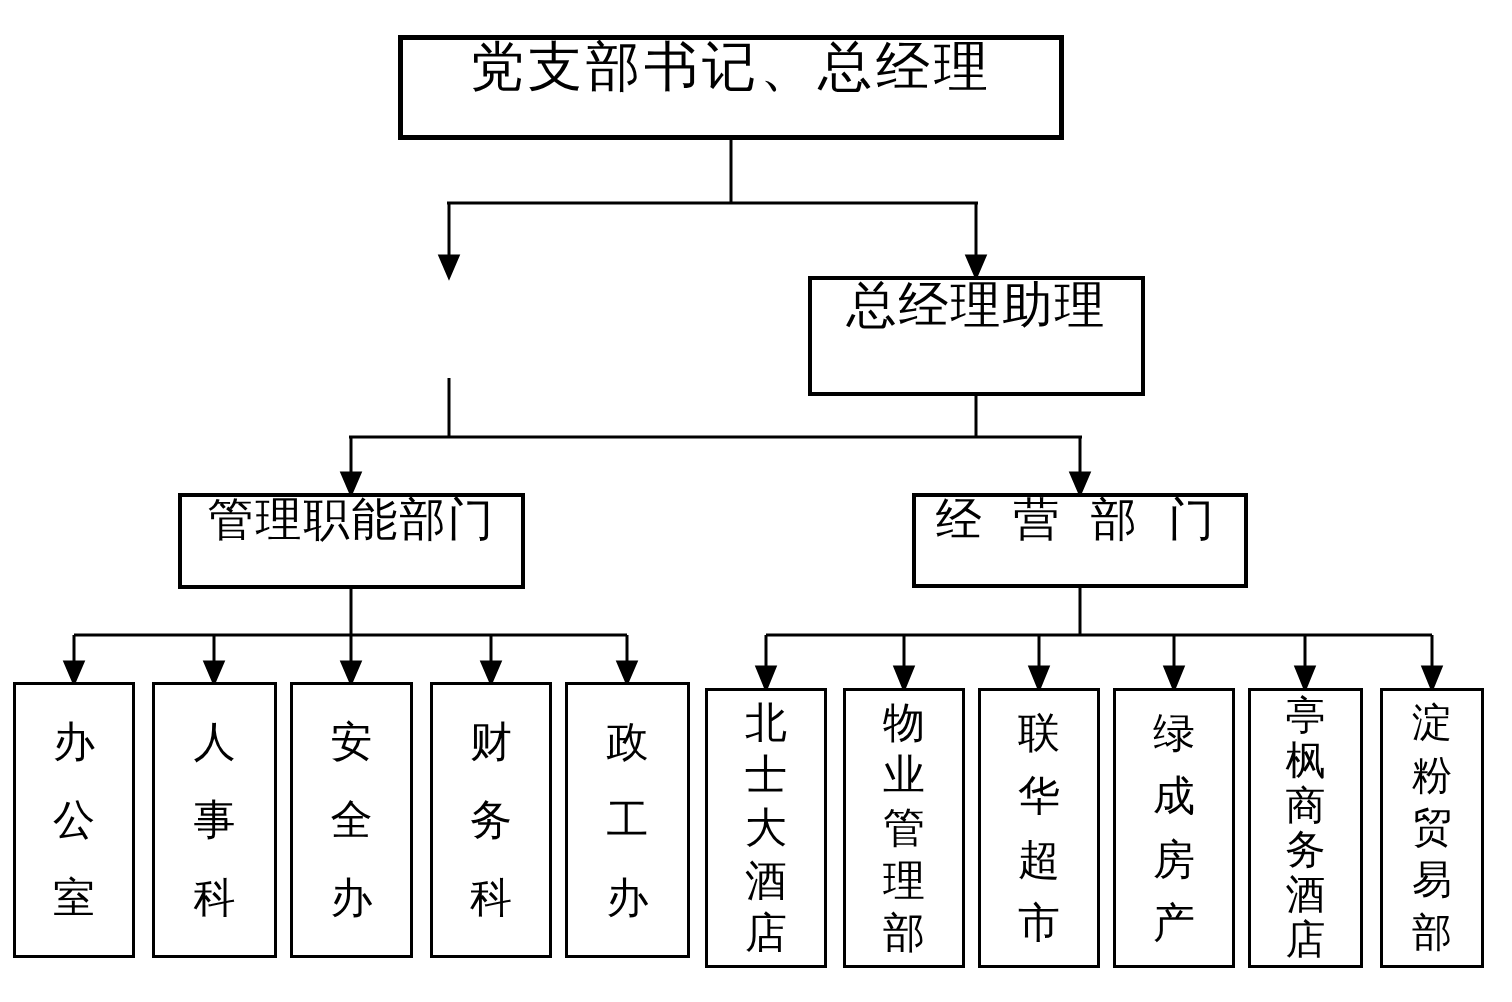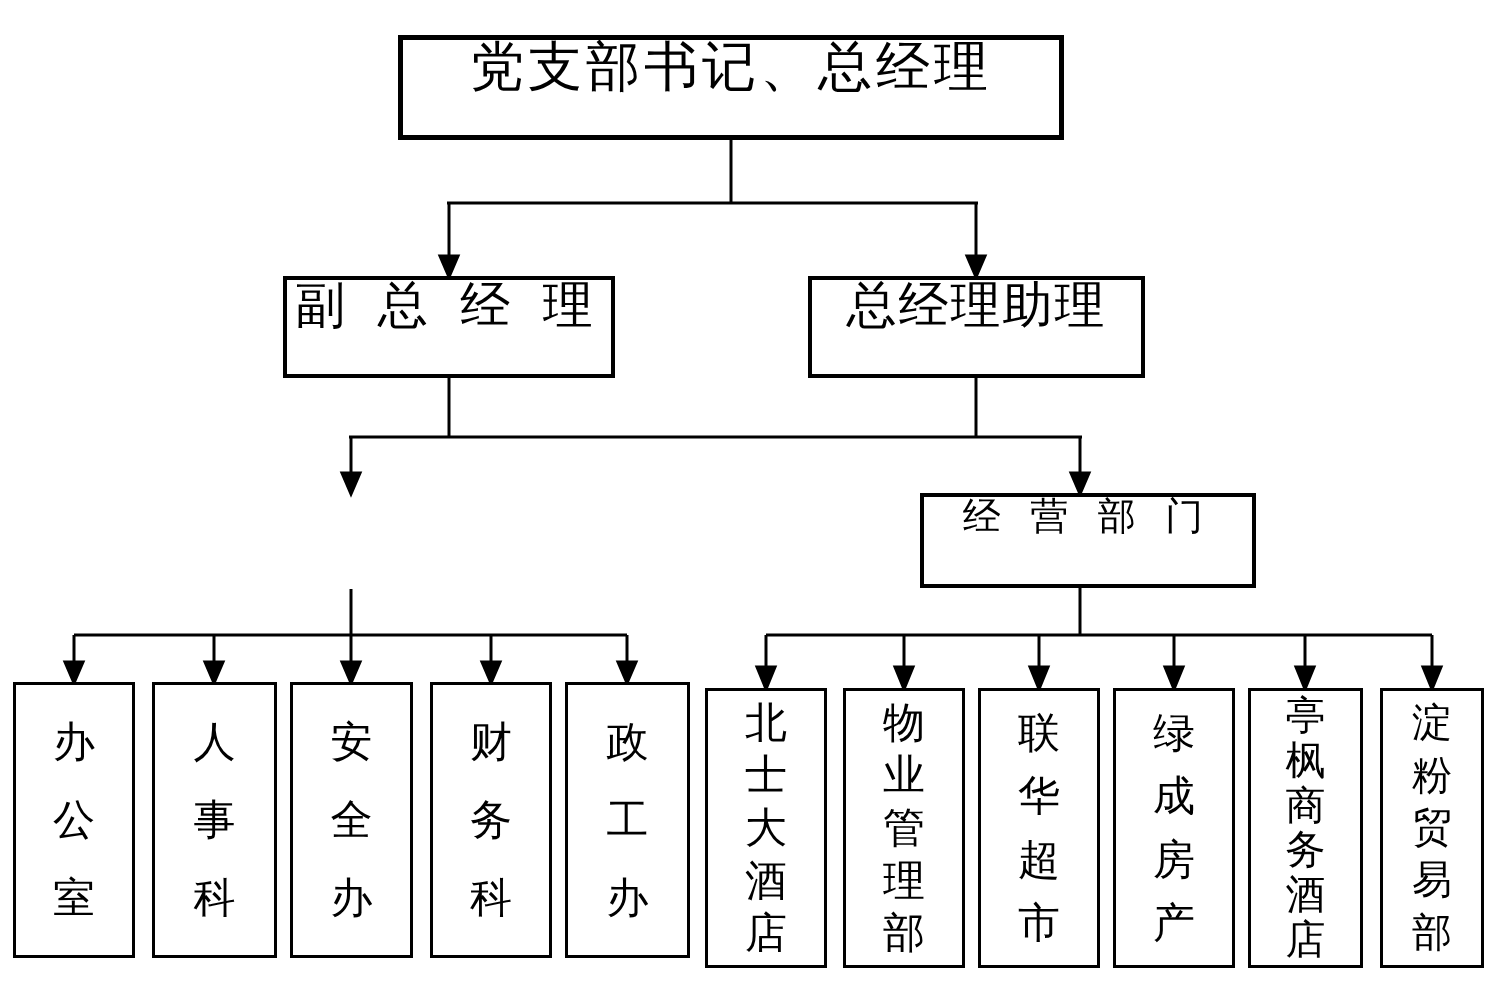--- a/index.html
+++ b/index.html
@@ -33,26 +33,26 @@
     display:flex;flex-direction:column;
     justify-content:space-evenly;align-items:center;
     font-size:42px;line-height:1;
   }
   
   #root-box{left:398px;top:35px;width:666px;height:105px;border-width:5px;font-size:54px;}
   #root-box .h-label{letter-spacing:4px;}
   
   #deputy-box{left:283px;top:276px;width:332px;height:102px;font-size:50px;}
   #deputy-box .h-label{letter-spacing:10px;}
-  #assistant-box{left:808px;top:276px;width:337px;height:102px;font-size:50px;}
+  #assistant-box{left:808px;top:276px;width:337px;height:120px;font-size:50px;}
   #assistant-box .h-label{letter-spacing:2px;}
   
   #mgmt-box{left:178px;top:493px;width:347px;height:96px;font-size:46px;}
   #mgmt-box .h-label{letter-spacing:2px;}
-  #biz-box{left:912px;top:493px;width:336px;height:95px;font-size:38px;margin-left:8px;}
+  #biz-box{left:912px;top:493px;width:336px;height:95px;font-size:46px;}
   #biz-box .h-label{letter-spacing:10px;}
   
   #b-l0{left:13px;top:682px;width:122px;height:276px;}
   #b-l1{left:152px;top:682px;width:125px;height:276px;}
   #b-l2{left:290px;top:682px;width:123px;height:276px;}
   #b-l3{left:430px;top:682px;width:122px;height:276px;}
   #b-l4{left:565px;top:682px;width:125px;height:276px;}
   
   #b-r0{left:705px;top:688px;width:122px;height:280px;}
   #b-r1{left:843px;top:688px;width:122px;height:280px;}
@@ -110,27 +110,27 @@
     <line x1="1305" y1="635" x2="1305" y2="669"></line>
     <polygon points="1296,667 1314,667 1305,689"></polygon>
     <line x1="1432" y1="635" x2="1432" y2="669"></line>
     <polygon points="1423,667 1441,667 1432,689"></polygon>
   </svg>
 
   <div class="node" id="root-box">
     <span class="h-label">党支部书记、总经理</span>
   </div>
 
-  <div class="node" id="deputy-box">
-    <span class="h-label">副 总 经 理</span>
-  </div>
   <div class="node" id="assistant-box">
     <span class="h-label">总经理助理</span>
   </div>
 
+  <div class="node" id="mgmt-box">
+    <span class="h-label">管理职能部门</span>
+  </div>
   <div class="node" id="biz-box">
     <span class="h-label">经 营 部 门</span>
   </div>
 
   <div class="vnode" id="b-l0">
     <div class="v-label">
         <div>办</div>
         <div>公</div>
         <div>室</div>
       </div>

